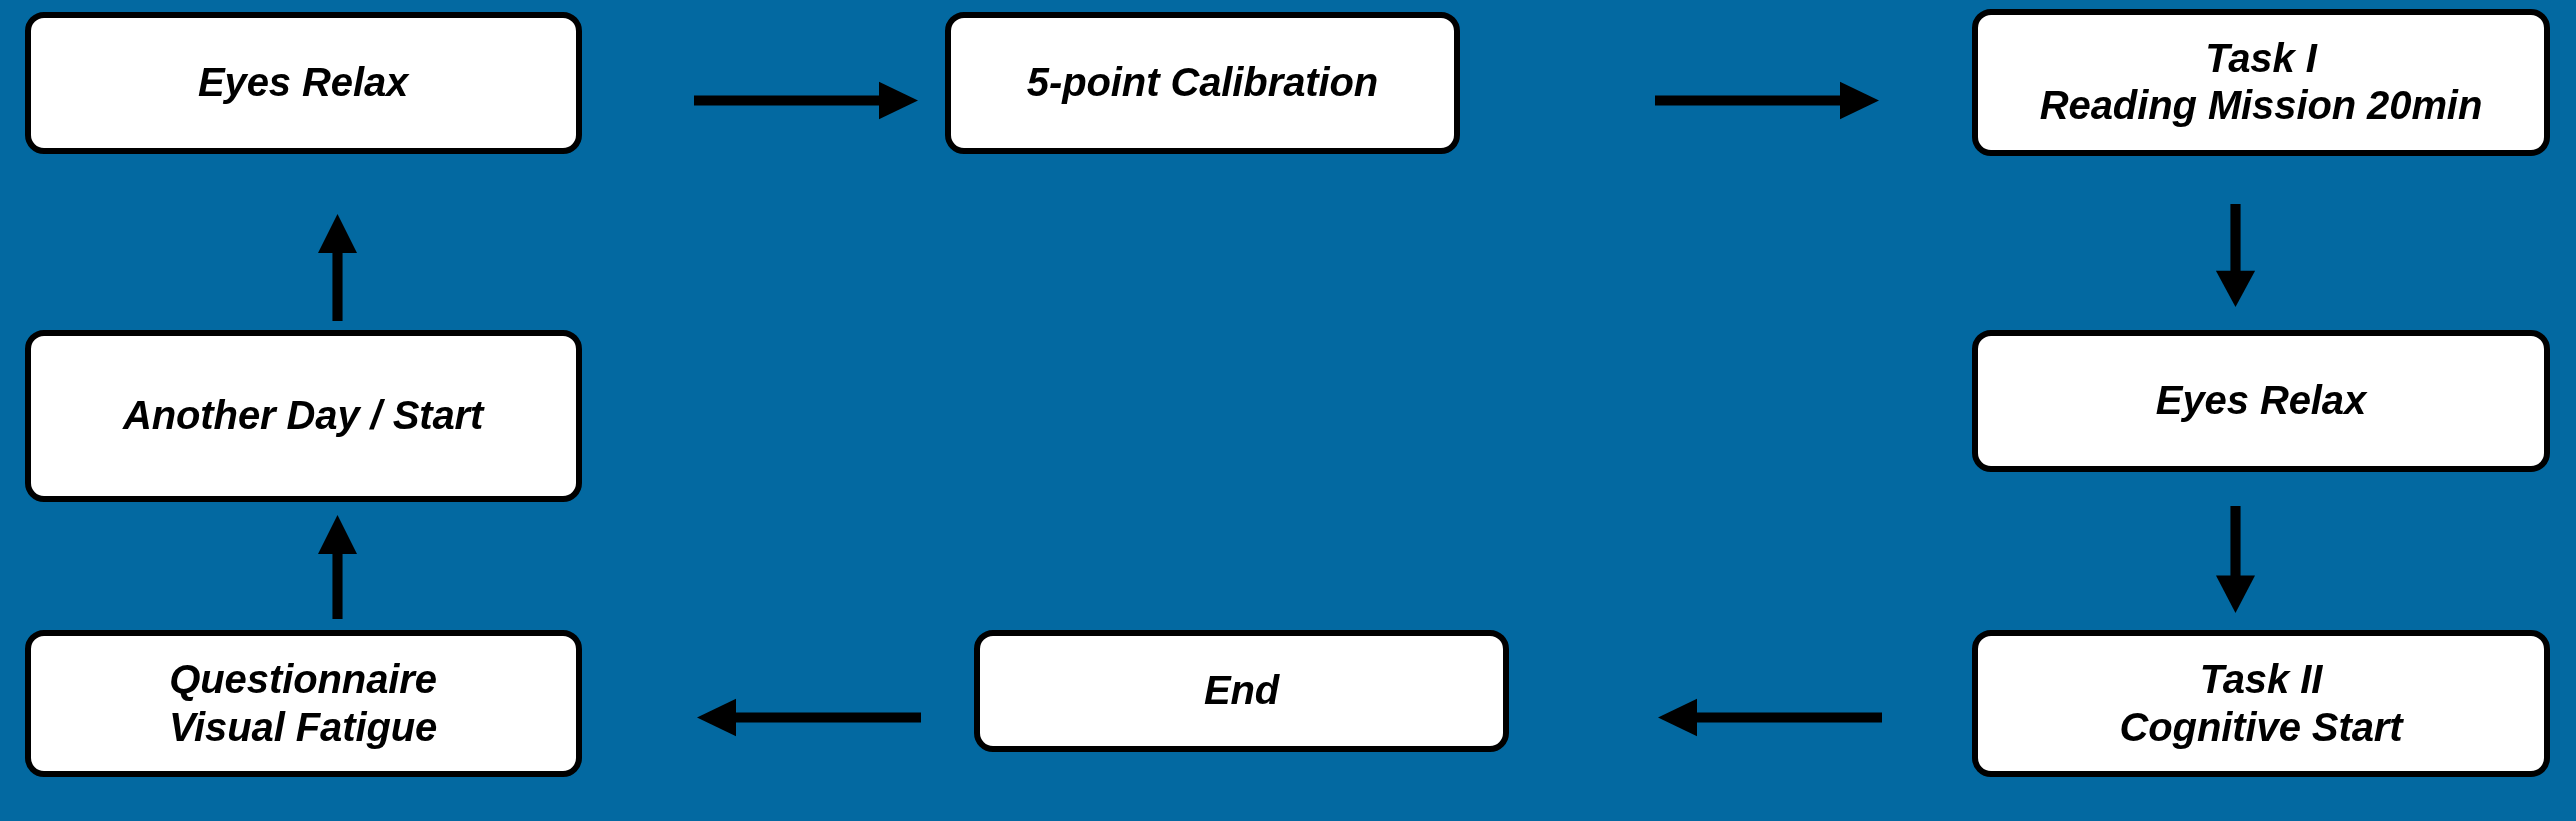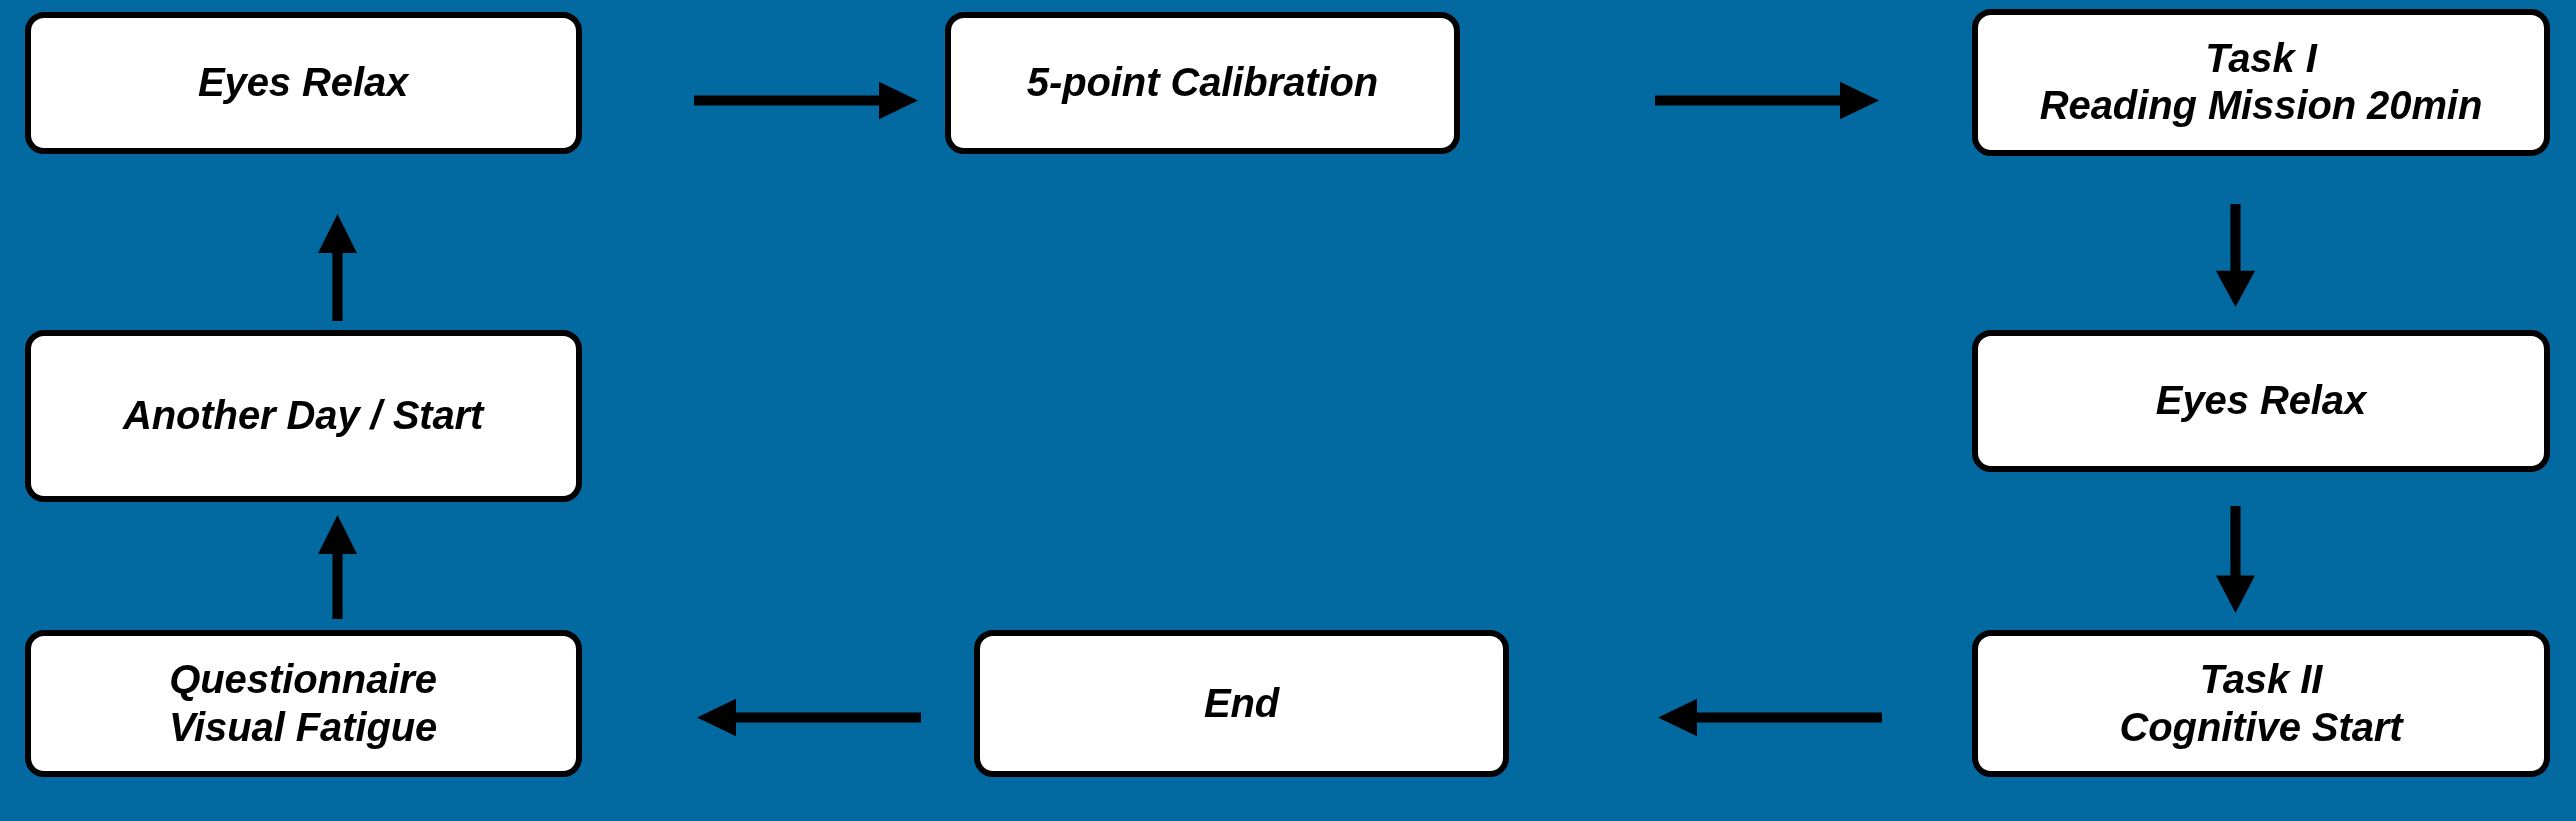--- a/index.html
+++ b/index.html
@@ -49,21 +49,21 @@
   #node-eyes-relax-1   { left: 24.6px;   top: 11.6px;  width: 557px;  height: 142px; }
   #node-calibration    { left: 945px; top: 11.6px;  width: 515px;  height: 142px; }
   #node-task-1         { left: 1972px; top: 8.7px;  width: 578px;  height: 147px; }
 
   
   #node-another-day    { left: 24.6px;   top: 330px; width: 557px;  height: 172px; }
   #node-eyes-relax-2   { left: 1972px; top: 330px; width: 578px;  height: 142px; }
 
   
   #node-questionnaire  { left: 24.6px;   top: 630px; width: 557px;  height: 147px; }
-  #node-end            { left: 974px; top: 630px; width: 535px;  height: 147px; }
+  #node-end            { left: 974px; top: 630px; width: 535px;  height: 122px; }
   #node-task-2         { left: 1972px; top: 630px; width: 578px;  height: 147px; }
 
   
   .arrow { position: absolute; }
   .arrow svg { display: block; overflow: visible; }
 
   #arrow-relax-to-calibration { left: 694px;  top: 75px; }
   #arrow-calibration-to-task1 { left: 1655px; top: 75px; }
   #arrow-task1-to-relax2      { left: 2210px; top: 204px; }
   #arrow-relax2-to-task2      { left: 2210px; top: 506px; }

